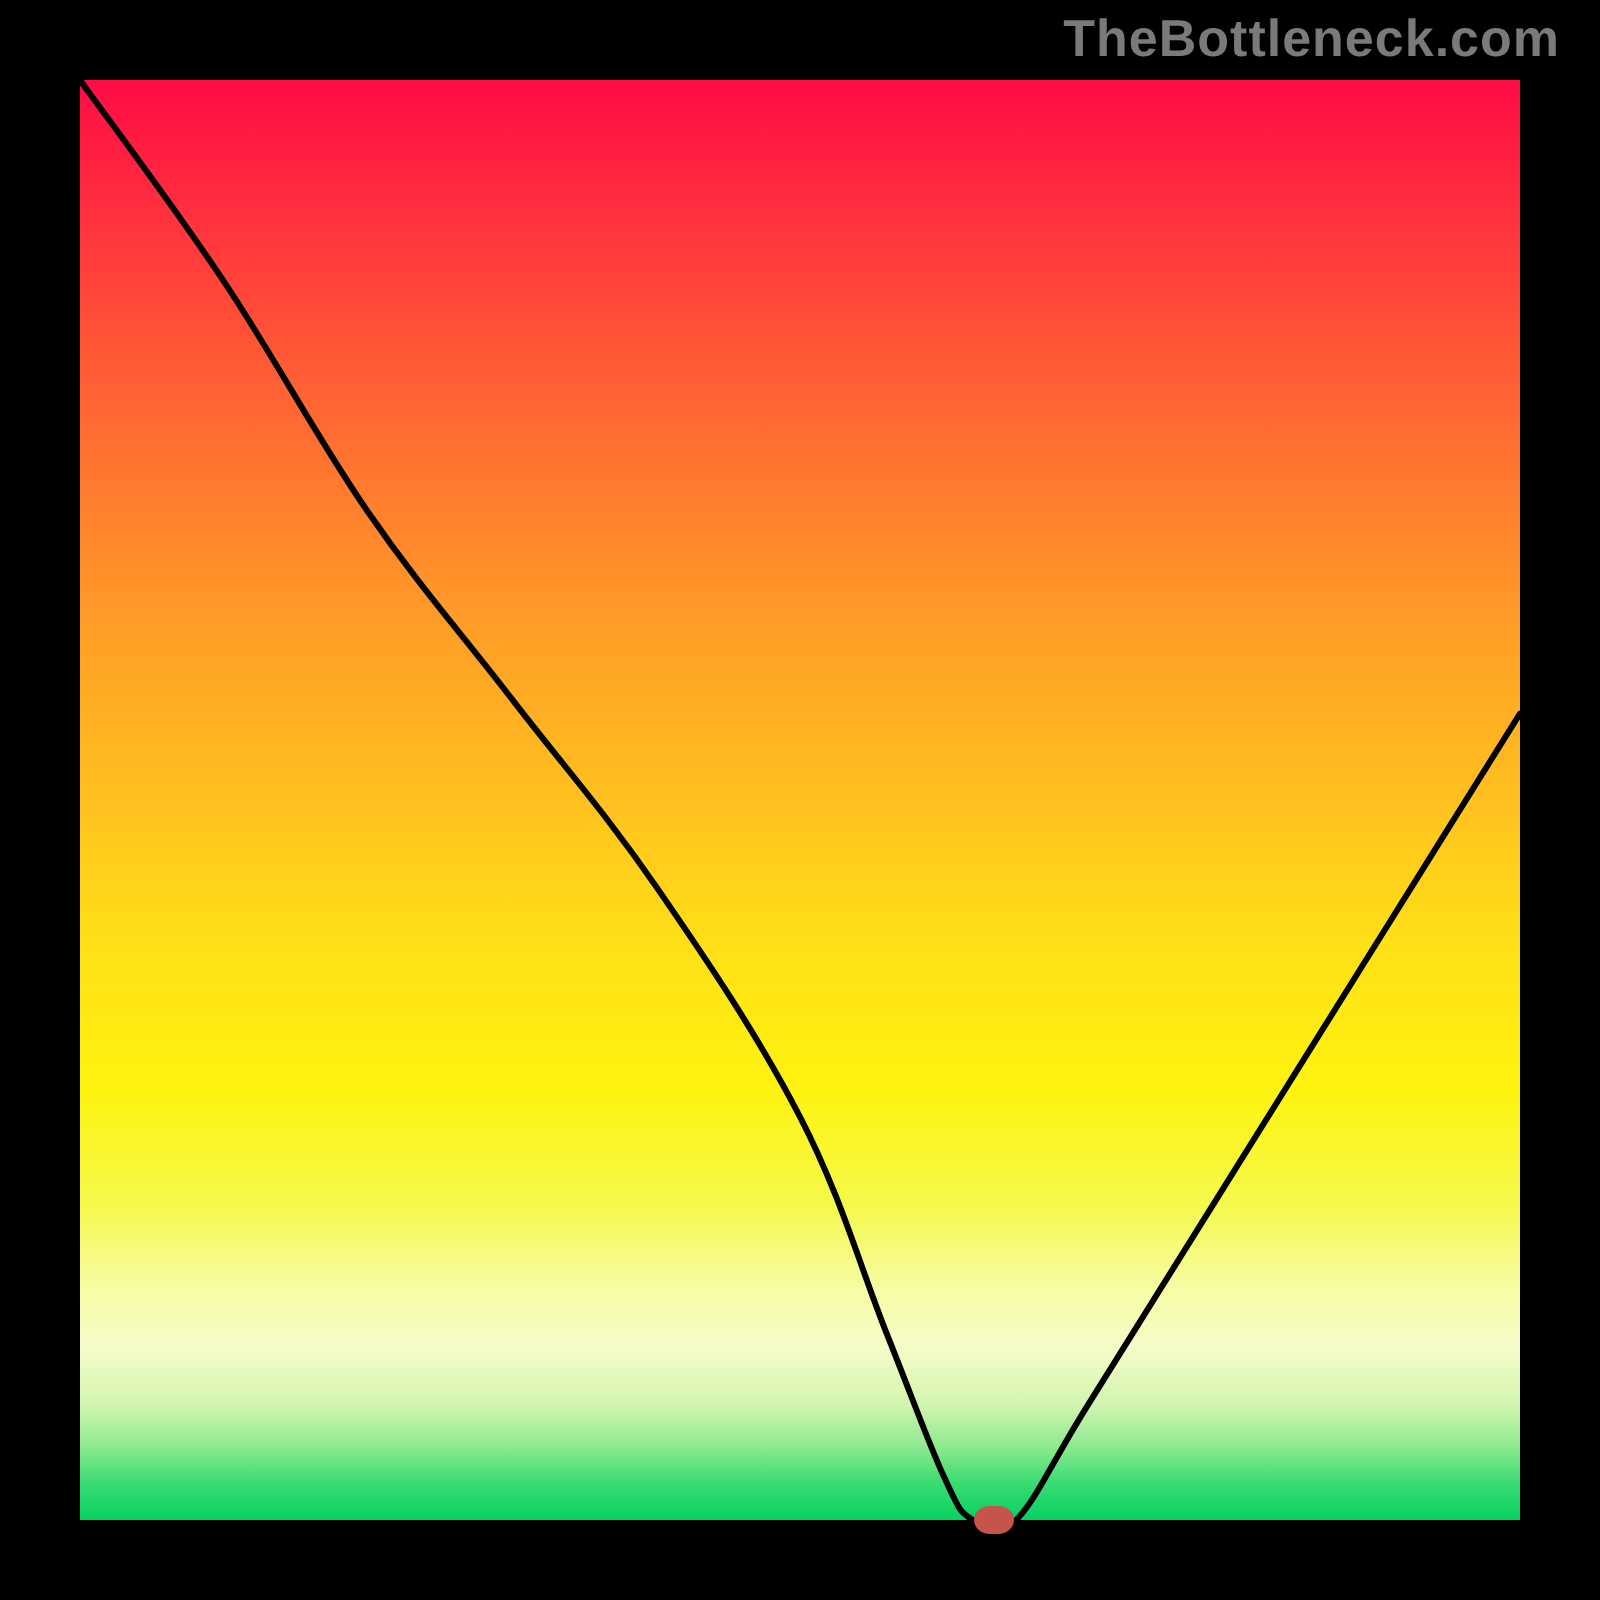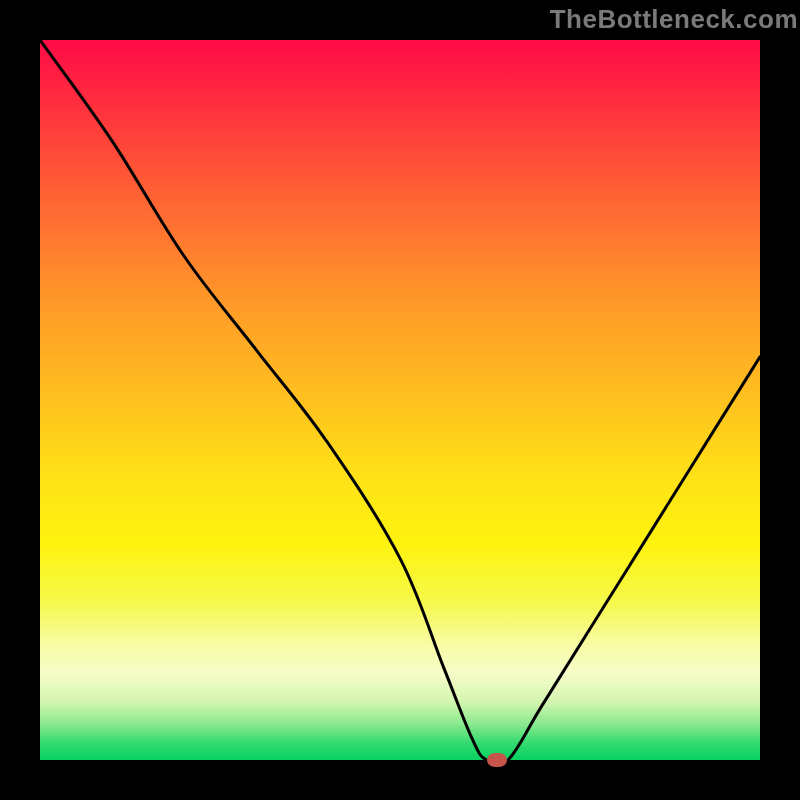--- a/index.html
+++ b/index.html
@@ -11,21 +11,21 @@
     overflow: hidden;
   }
   .container {
     position: relative;
     width: 800px;
     height: 800px;
   }
   .watermark {
     position: absolute;
     top: 4px;
-    right: 2px;
+    right: 20px;
     font-family: Arial, Helvetica, sans-serif;
     font-size: 26px;
     font-weight: bold;
     color: #7a7a7a;
     letter-spacing: 0.5px;
     z-index: 10;
   }
   .plot {
     position: absolute;
     left: 40px;

